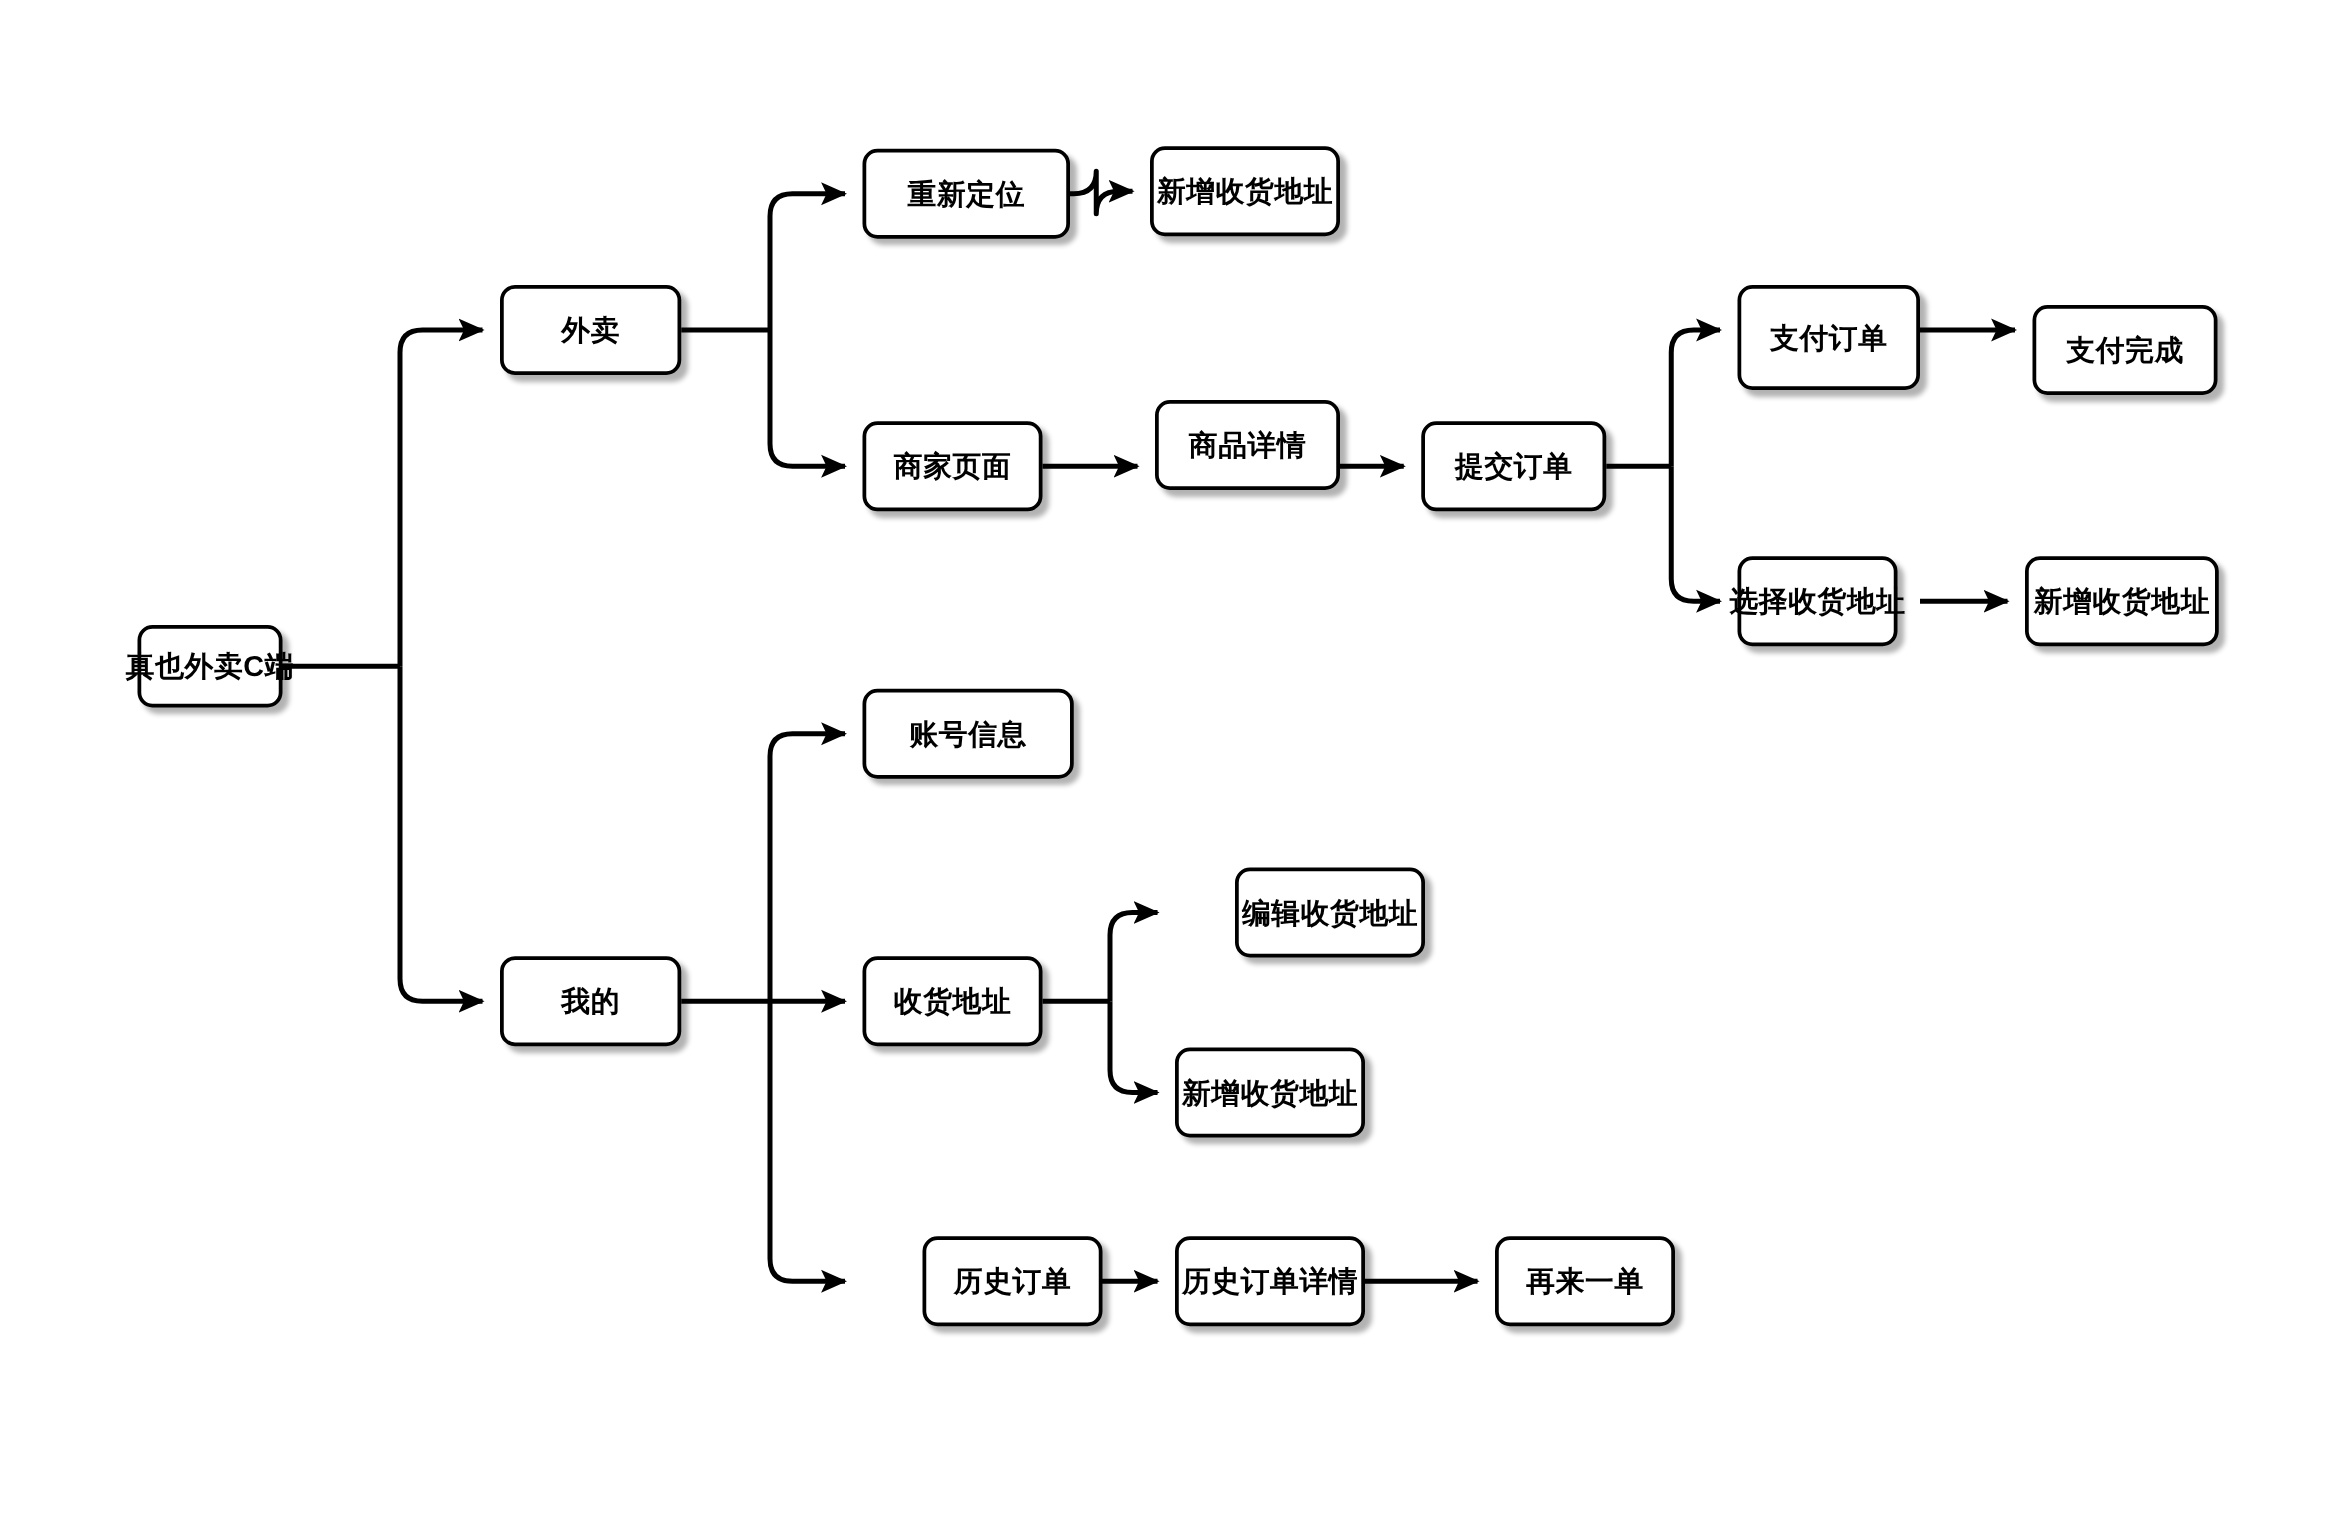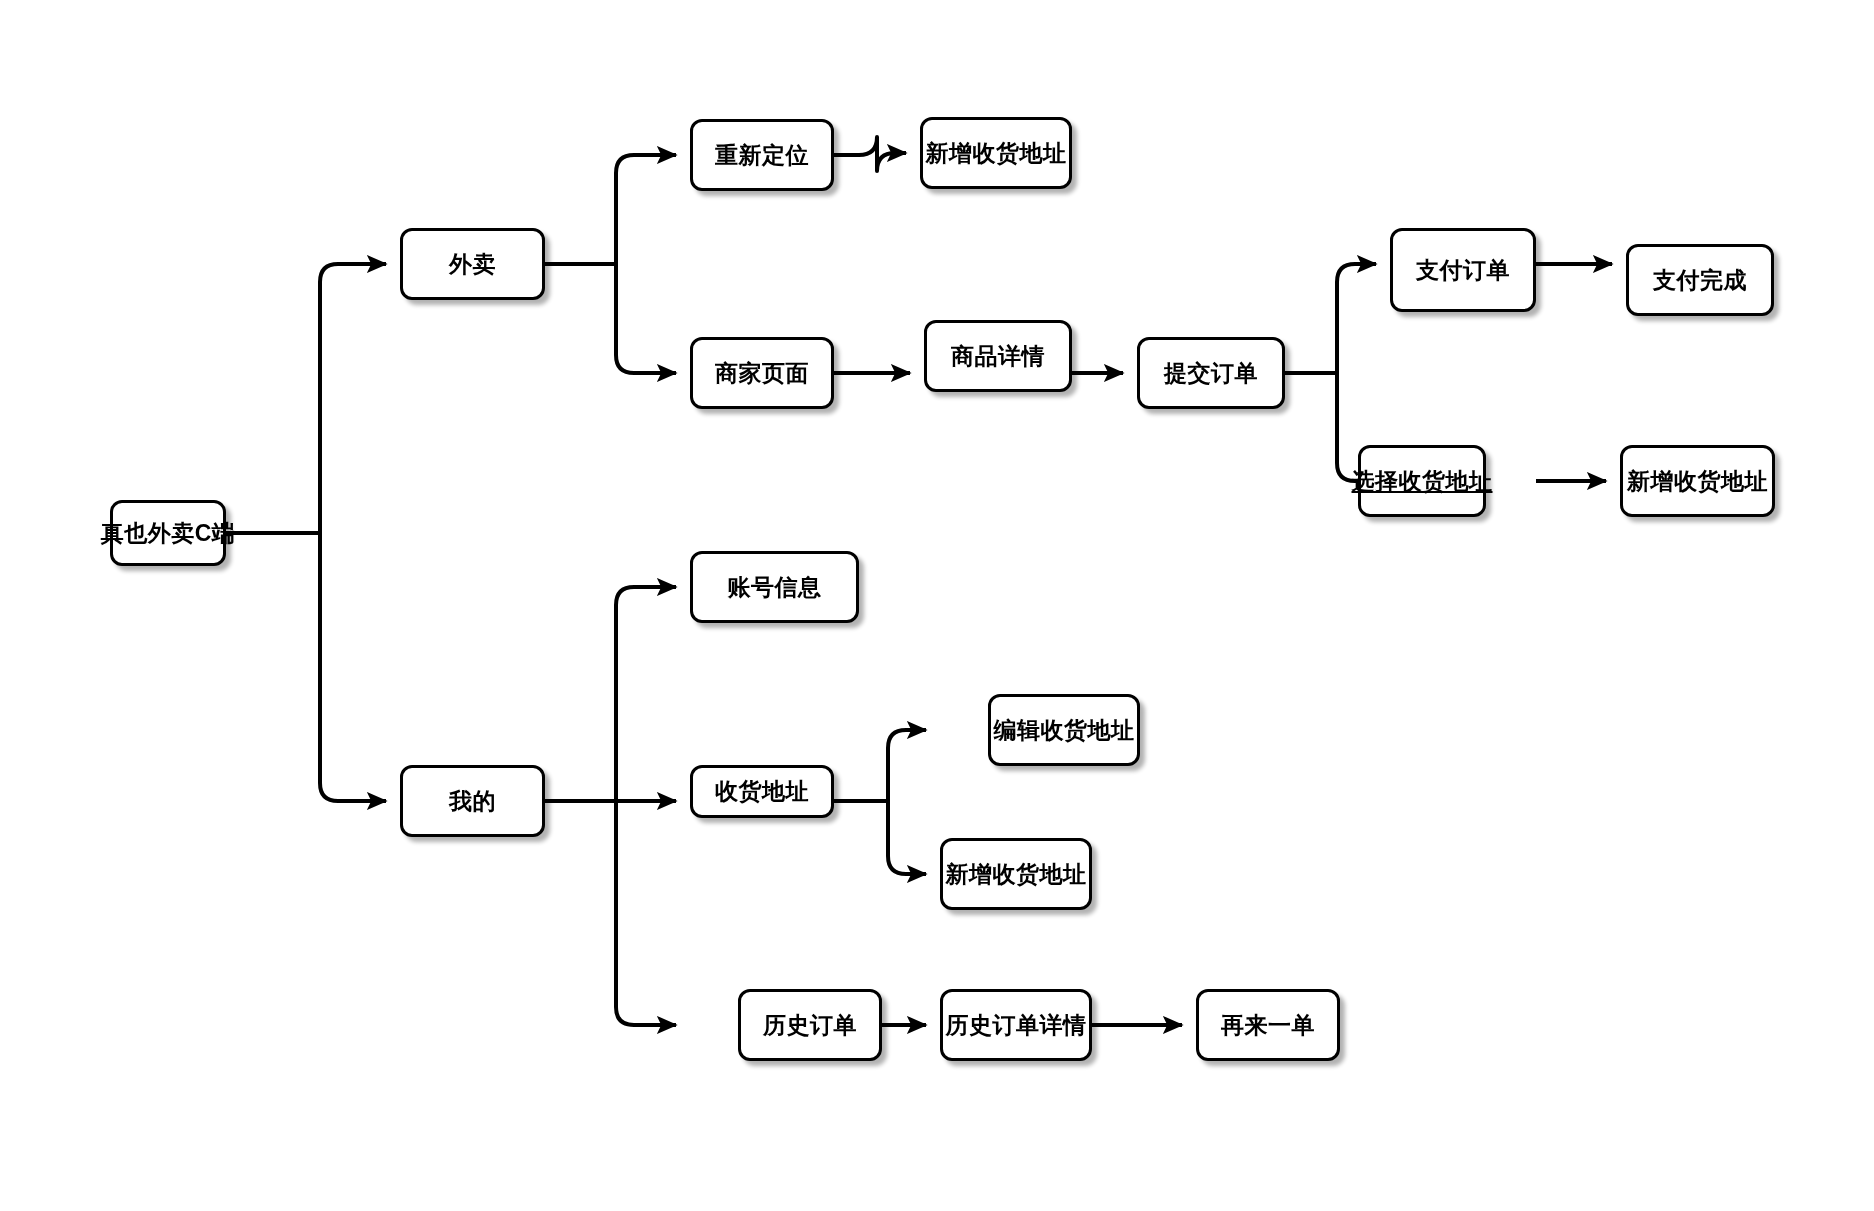--- a/index.html
+++ b/index.html
@@ -84,54 +84,54 @@
       </g>
   </svg>
 
   <div id="node-layer">
       <div class="node" style="left: 110px; top: 500px; width: 116px; height: 66px; text-align: right;">
         <span class="node-label">真也外卖C端</span>
       </div>
       <div class="node" style="left: 400px; top: 228px; width: 145px; height: 72px;">
         <span class="node-label">外卖</span>
       </div>
-      <div class="node" style="left: 690px; top: 119px; width: 144px; height: 72px; justify-content: center;">
+      <div class="node" style="left: 690px; top: 119px; width: 166px; height: 72px; justify-content: center;">
         <span class="node-label">重新定位</span>
       </div>
       <div class="node" style="left: 920px; top: 117px; width: 152px; height: 72px;">
         <span class="node-label">新增收货地址</span>
       </div>
       <div class="node" style="left: 690px; top: 337px; width: 144px; height: 72px;">
         <span class="node-label">商家页面</span>
       </div>
       <div class="node" style="left: 924px; top: 320px; width: 148px; height: 72px;">
         <span class="node-label">商品详情</span>
       </div>
       <div class="node" style="left: 1137px; top: 337px; width: 148px; height: 72px;">
         <span class="node-label">提交订单</span>
       </div>
       <div class="node" style="left: 1390px; top: 228px; width: 146px; height: 84px; font-family: Liberation Serif, serif;">
         <span class="node-label">支付订单</span>
       </div>
       <div class="node" style="left: 1626px; top: 228px; width: 148px; height: 72px; margin-top: 16px;">
         <span class="node-label">支付完成</span>
       </div>
-      <div class="node" style="left: 1358px; top: 445px; width: 128px; height: 72px; text-decoration: underline;">
+      <div class="node" style="left: 1390px; top: 445px; width: 128px; height: 72px;">
         <span class="node-label">选择收货地址</span>
       </div>
       <div class="node" style="left: 1620px; top: 445px; width: 155px; height: 72px;">
         <span class="node-label">新增收货地址</span>
       </div>
       <div class="node" style="left: 400px; top: 765px; width: 145px; height: 72px;">
         <span class="node-label">我的</span>
       </div>
       <div class="node" style="left: 690px; top: 551px; width: 169px; height: 72px;">
         <span class="node-label">账号信息</span>
       </div>
-      <div class="node" style="left: 690px; top: 765px; width: 144px; height: 53px;">
+      <div class="node" style="left: 690px; top: 765px; width: 144px; height: 72px;">
         <span class="node-label">收货地址</span>
       </div>
       <div class="node" style="left: 940px; top: 694px; width: 152px; height: 72px; margin-left: 48px;">
         <span class="node-label">编辑收货地址</span>
       </div>
       <div class="node" style="left: 940px; top: 838px; width: 152px; height: 72px;">
         <span class="node-label">新增收货地址</span>
       </div>
       <div class="node" style="left: 690px; top: 989px; width: 144px; height: 72px; margin-left: 48px;">
         <span class="node-label">历史订单</span>

